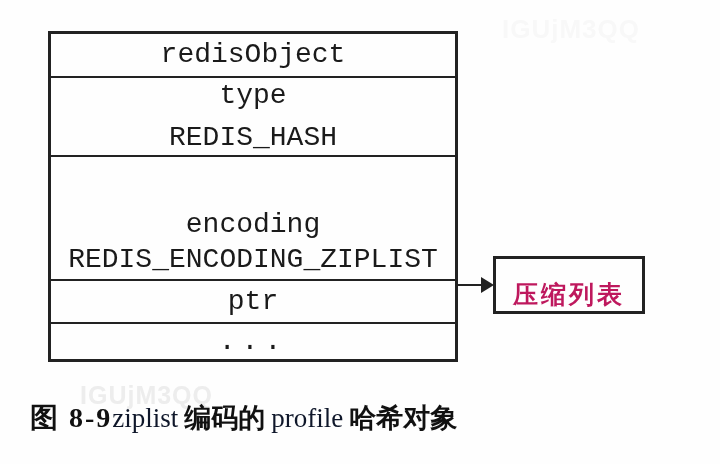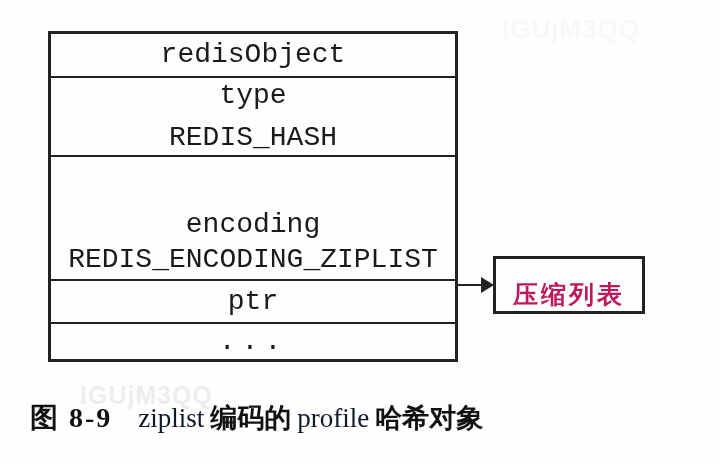--- a/index.html
+++ b/index.html
@@ -116,21 +116,20 @@
     top: 398px;
     height: 40px;
     display: flex;
     align-items: center;
     font-size: 28px;
     white-space: pre;
   }
   .cap-figno {
     font-family: "Liberation Serif", "DejaVu Serif", serif;
     font-weight: bold;
-    margin-right: 26px;
     letter-spacing: 2px;
     color: #111;
   }
   .cap-code {
     font-family: Liberation Serif, serif;
     font-size: 27px;
     color: #0f172a;
   }
   .cap-cjk {
     font-family: "Liberation Sans", "DejaVu Sans", sans-serif;

